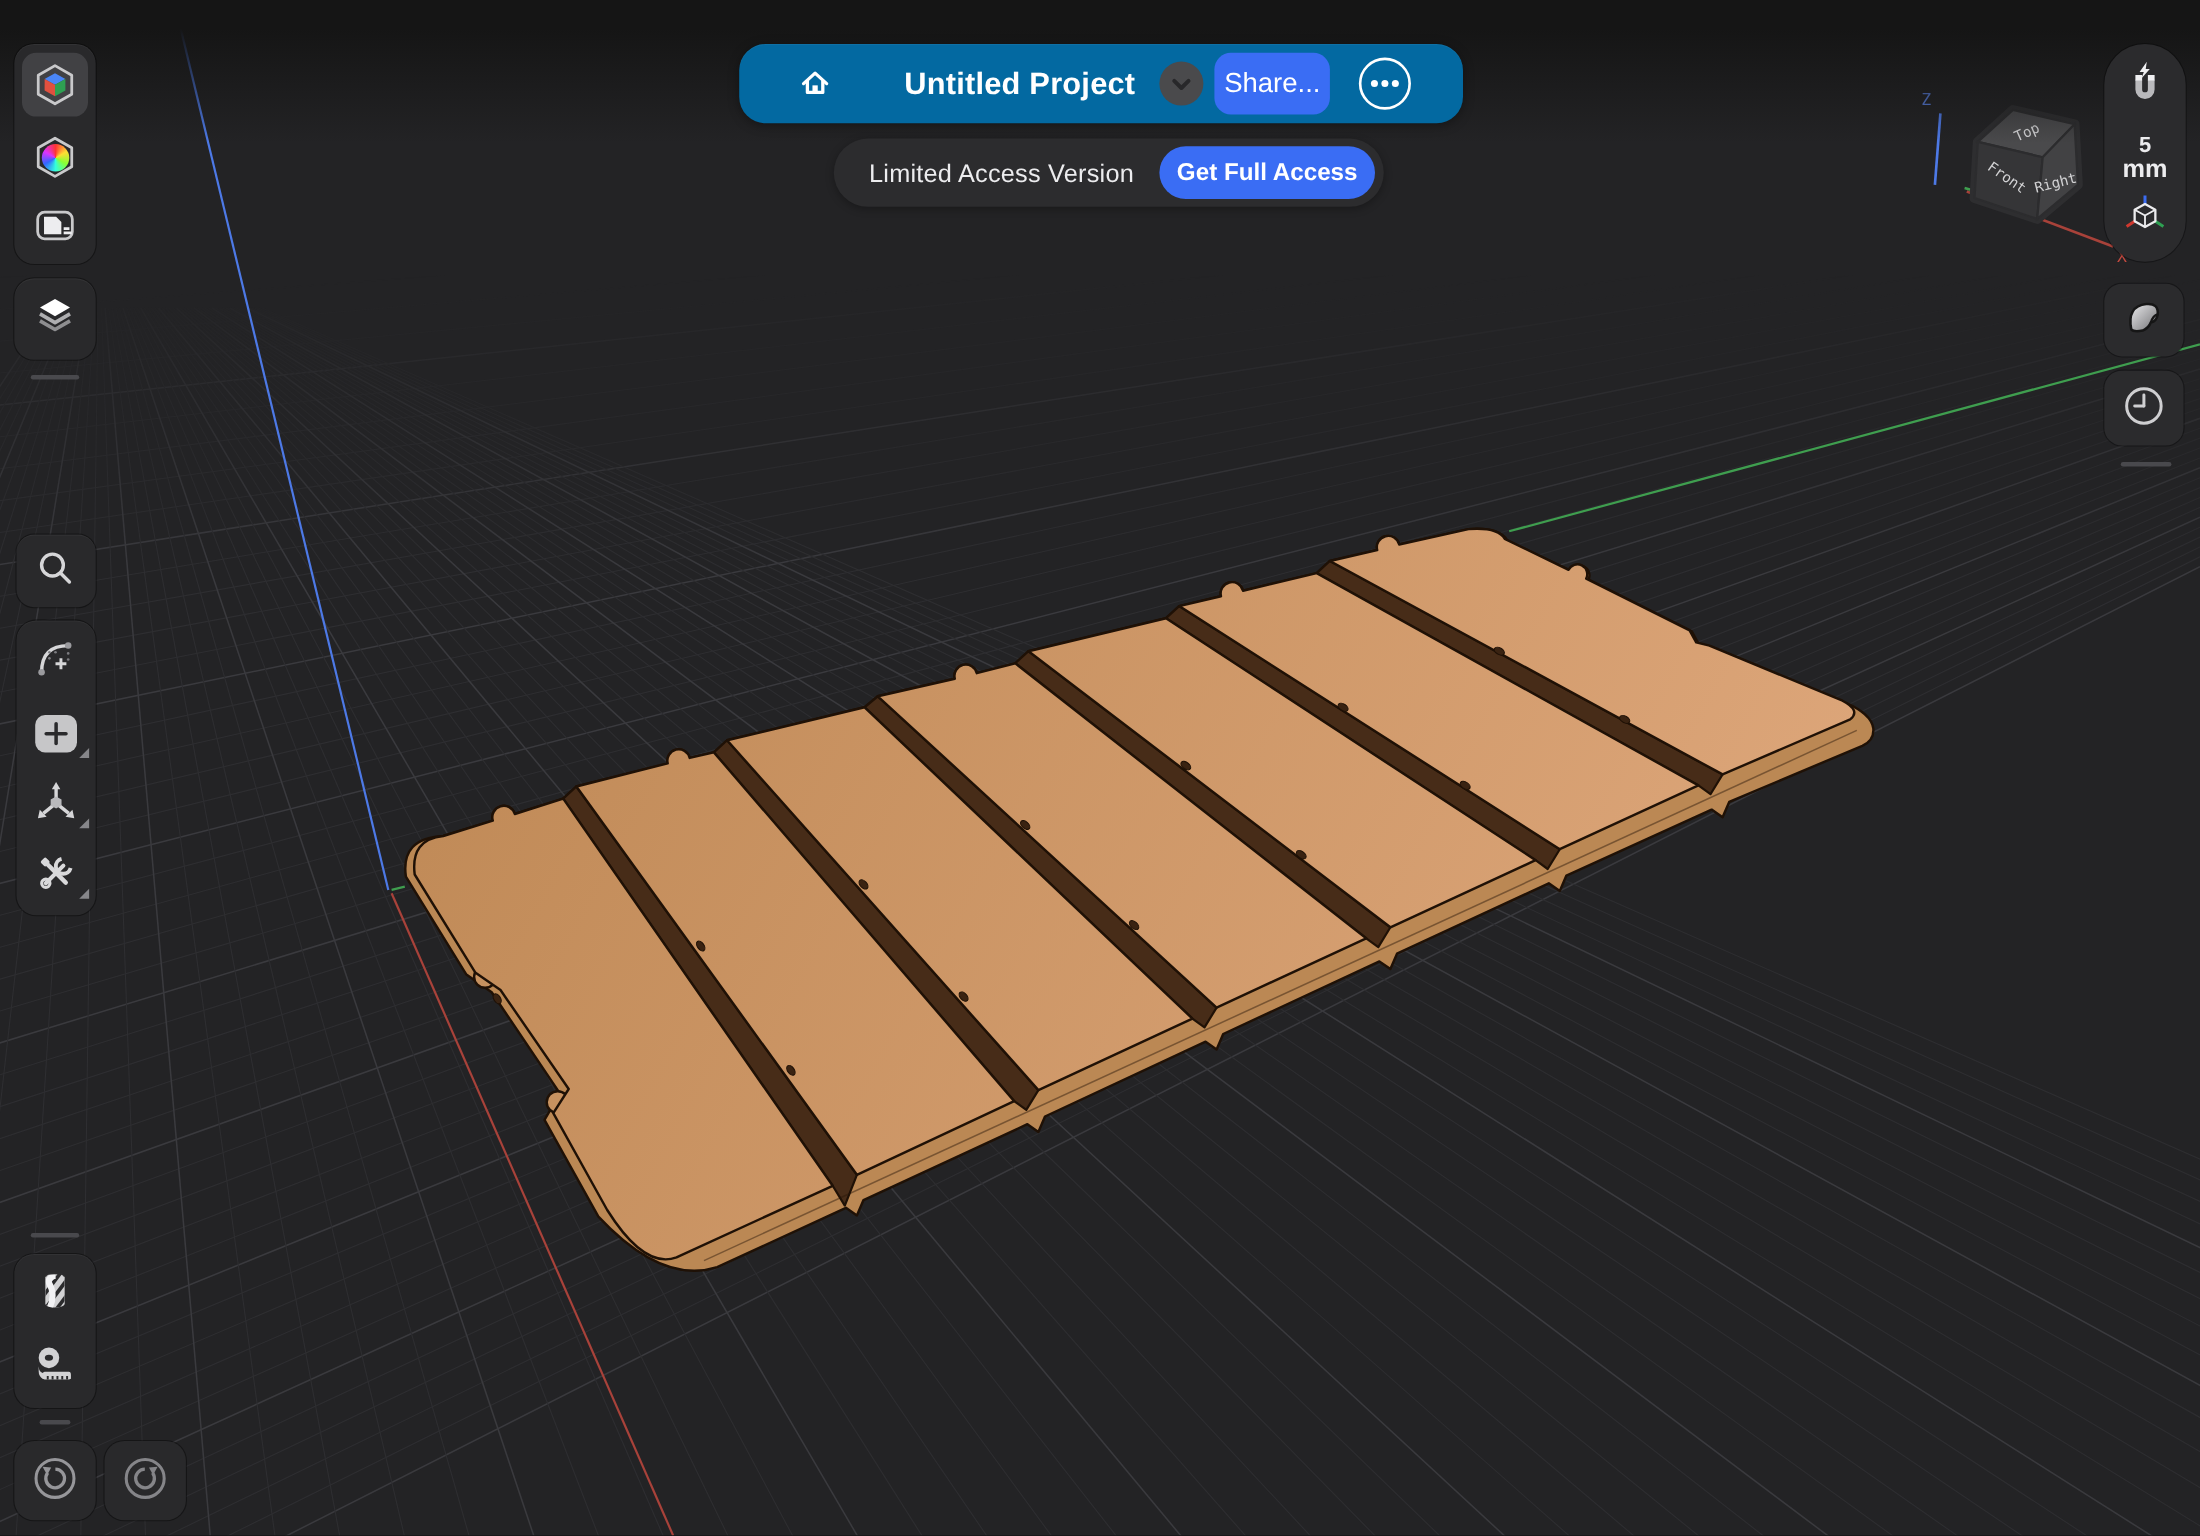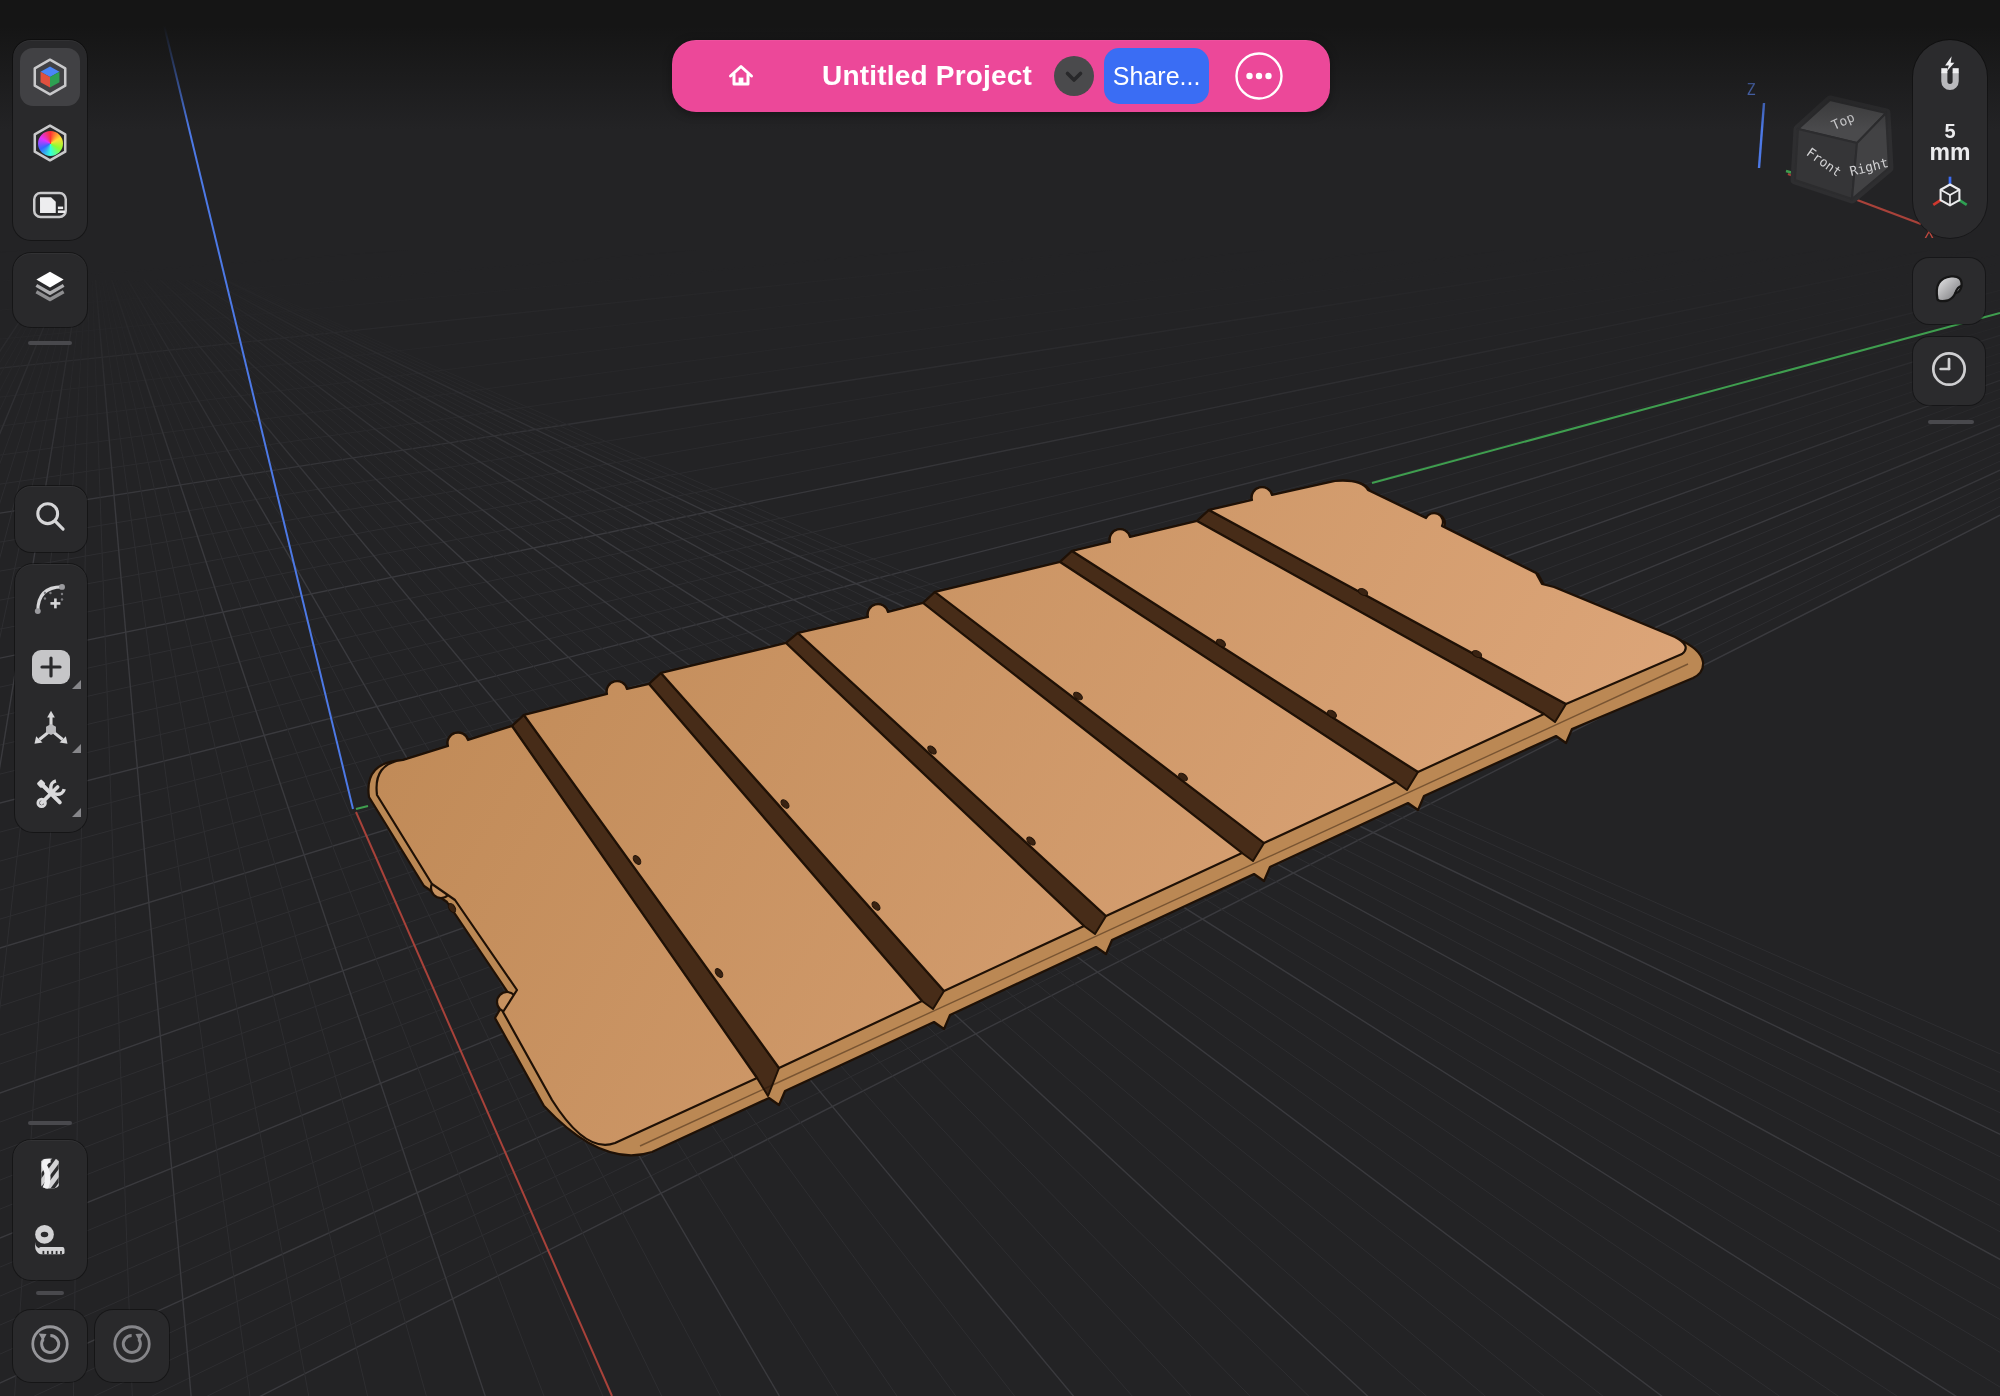--- a/index.html
+++ b/index.html
@@ -11,21 +11,21 @@
   .panel{position:absolute;background:#29292b;border-radius:18px;
          box-shadow:0 0 0 1px rgba(0,0,0,.38), inset 0 1px 0 rgba(255,255,255,.045);}
   .btn{display:flex;align-items:center;justify-content:center;}
   .tb-slot{position:absolute;left:0;width:100%;display:flex;align-items:center;justify-content:center;}
   .sel{background:#414144;border-radius:13px;}
   .divider{position:absolute;height:4px;border-radius:2px;background:#49494d;}
   .corner-tri{position:absolute;width:0;height:0;border-left:9px solid transparent;
               border-bottom:9px solid #86868a;}
   
   #project-pill{position:absolute;left:672px;top:40px;width:658px;height:72px;border-radius:24px;
-     background:#ec4899;box-shadow:0 2px 10px rgba(0,0,0,.35), inset 0 1px 0 rgba(255,255,255,.05);
+     background:#0369a1;box-shadow:0 2px 10px rgba(0,0,0,.35), inset 0 1px 0 rgba(255,255,255,.05);
      display:flex;align-items:center;}
   #project-title{color:#fff;font-size:28px;font-weight:700;letter-spacing:.2px;}
   .chev-circle{width:40px;height:40px;border-radius:50%;background:#4a4a4c;display:flex;align-items:center;justify-content:center;}
   .blue-btn{background:#3a6df4;color:#fff;border-radius:15px;font-size:25px;font-weight:500;
             display:flex;align-items:center;justify-content:center;}
   #banner-pill{position:absolute;left:758px;top:126px;width:500px;height:62px;border-radius:31px;
      background:#2c2c2e;display:flex;align-items:center;box-shadow:0 2px 8px rgba(0,0,0,.3);}
   #banner-text{color:#ececee;font-size:23px;margin-left:32px;letter-spacing:.2px;}
   #banner-cta{position:absolute;right:8px;top:7px;width:196px;height:48px;border-radius:24px;font-size:22px;font-weight:600;}
   
@@ -240,20 +240,24 @@
   <span class="iconwrap" style="margin-left:24px">
     <svg width="52" height="52" viewBox="0 0 52 52">
           <circle cx="26" cy="26" r="22.5" stroke="#fff" stroke-width="2.4" fill="none"></circle>
           <circle cx="16.5" cy="26" r="3.2" fill="#fff"></circle>
           <circle cx="26" cy="26" r="3.2" fill="#fff"></circle>
           <circle cx="35.5" cy="26" r="3.2" fill="#fff"></circle>
         </svg>
   </span>
 </div>
 
+<div id="banner-pill">
+  <span id="banner-text">Limited Access Version</span>
+  <span id="banner-cta" class="blue-btn">Get Full Access</span>
+</div>
 
 <div class="panel" style="left:13px;top:40px;width:74px;height:200px">
   <div class="tb-slot" style="top:6px;height:62px">
     <div class="sel btn" style="width:60px;height:58px">
       <svg width="42" height="42" viewBox="0 0 40 40">
             <polygon points="20,3.5 34.5,11.75 34.5,28.25 20,36.5 5.5,28.25 5.5,11.75" stroke="#c9c9cb" stroke-width="2.4" fill="none" stroke-linejoin="round"></polygon>
             <polygon points="20,10 29,15 20,20 11,15" fill="#4a86f7"></polygon>
             <polygon points="11,15 20,20 20,30 11,25" fill="#e0503f"></polygon>
             <polygon points="20,20 29,15 29,25 20,30" fill="#2ea052"></polygon>
           </svg>

